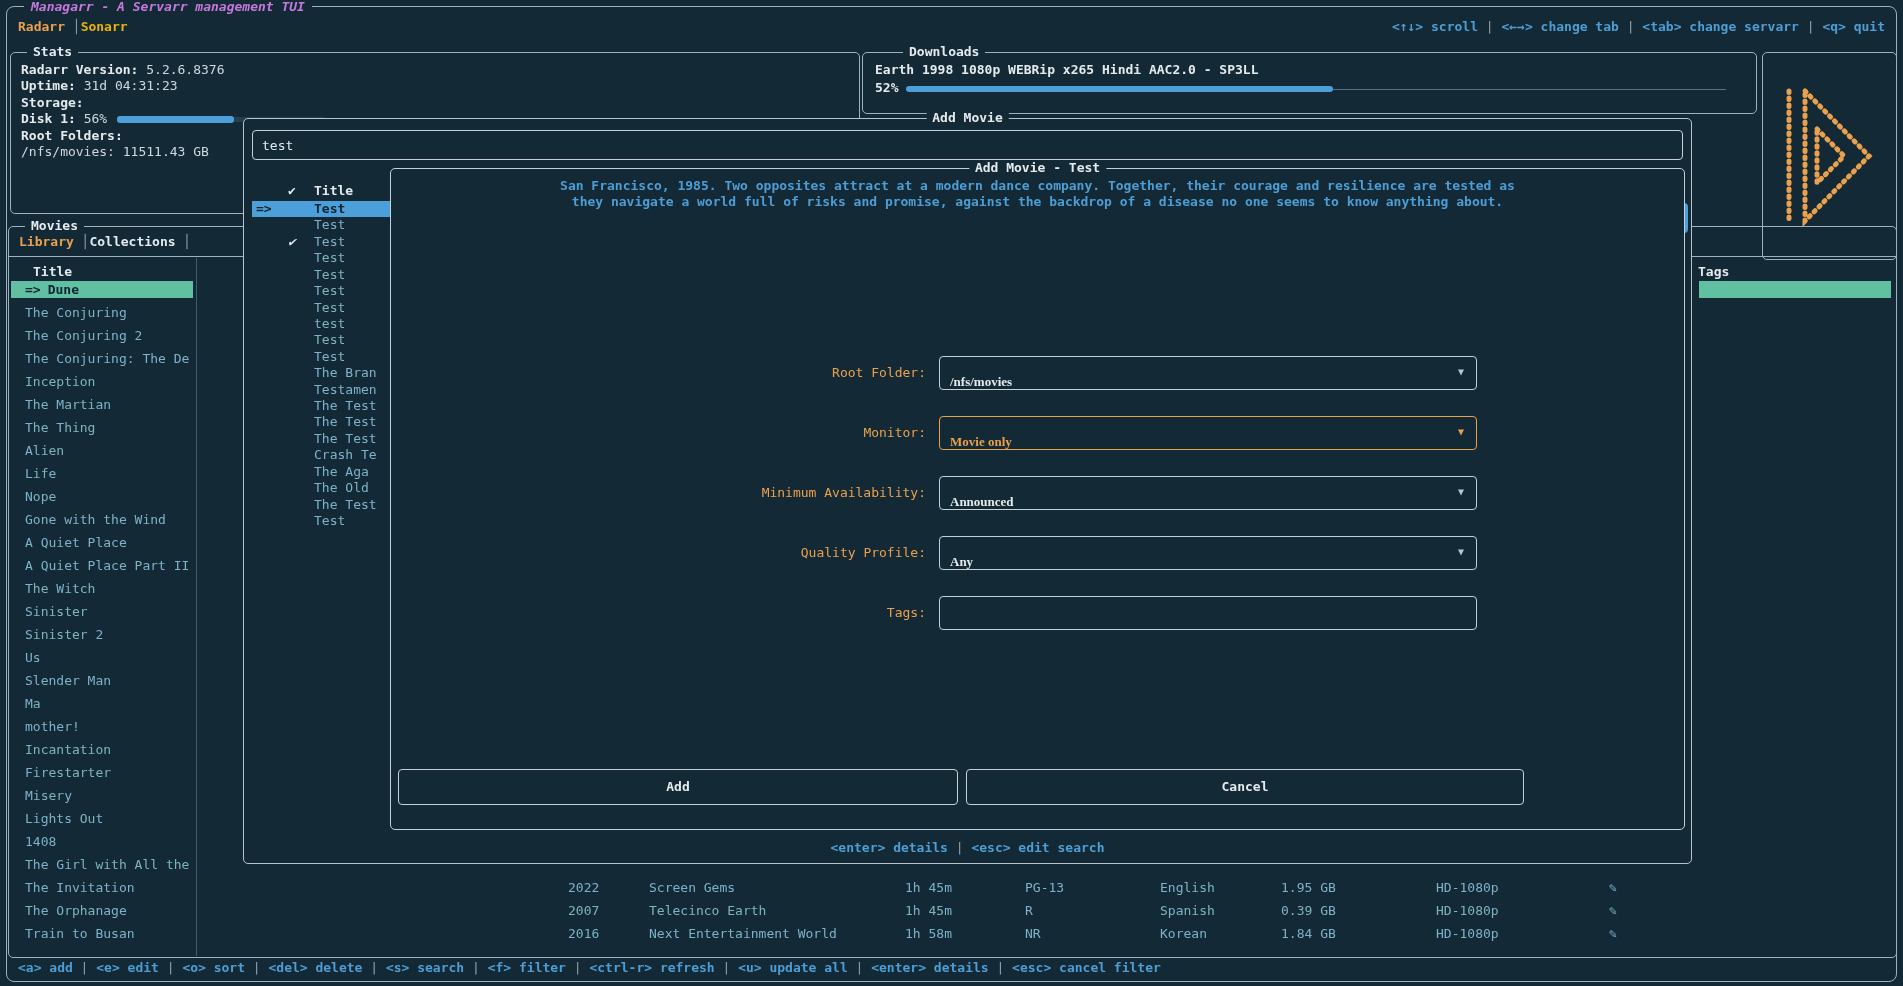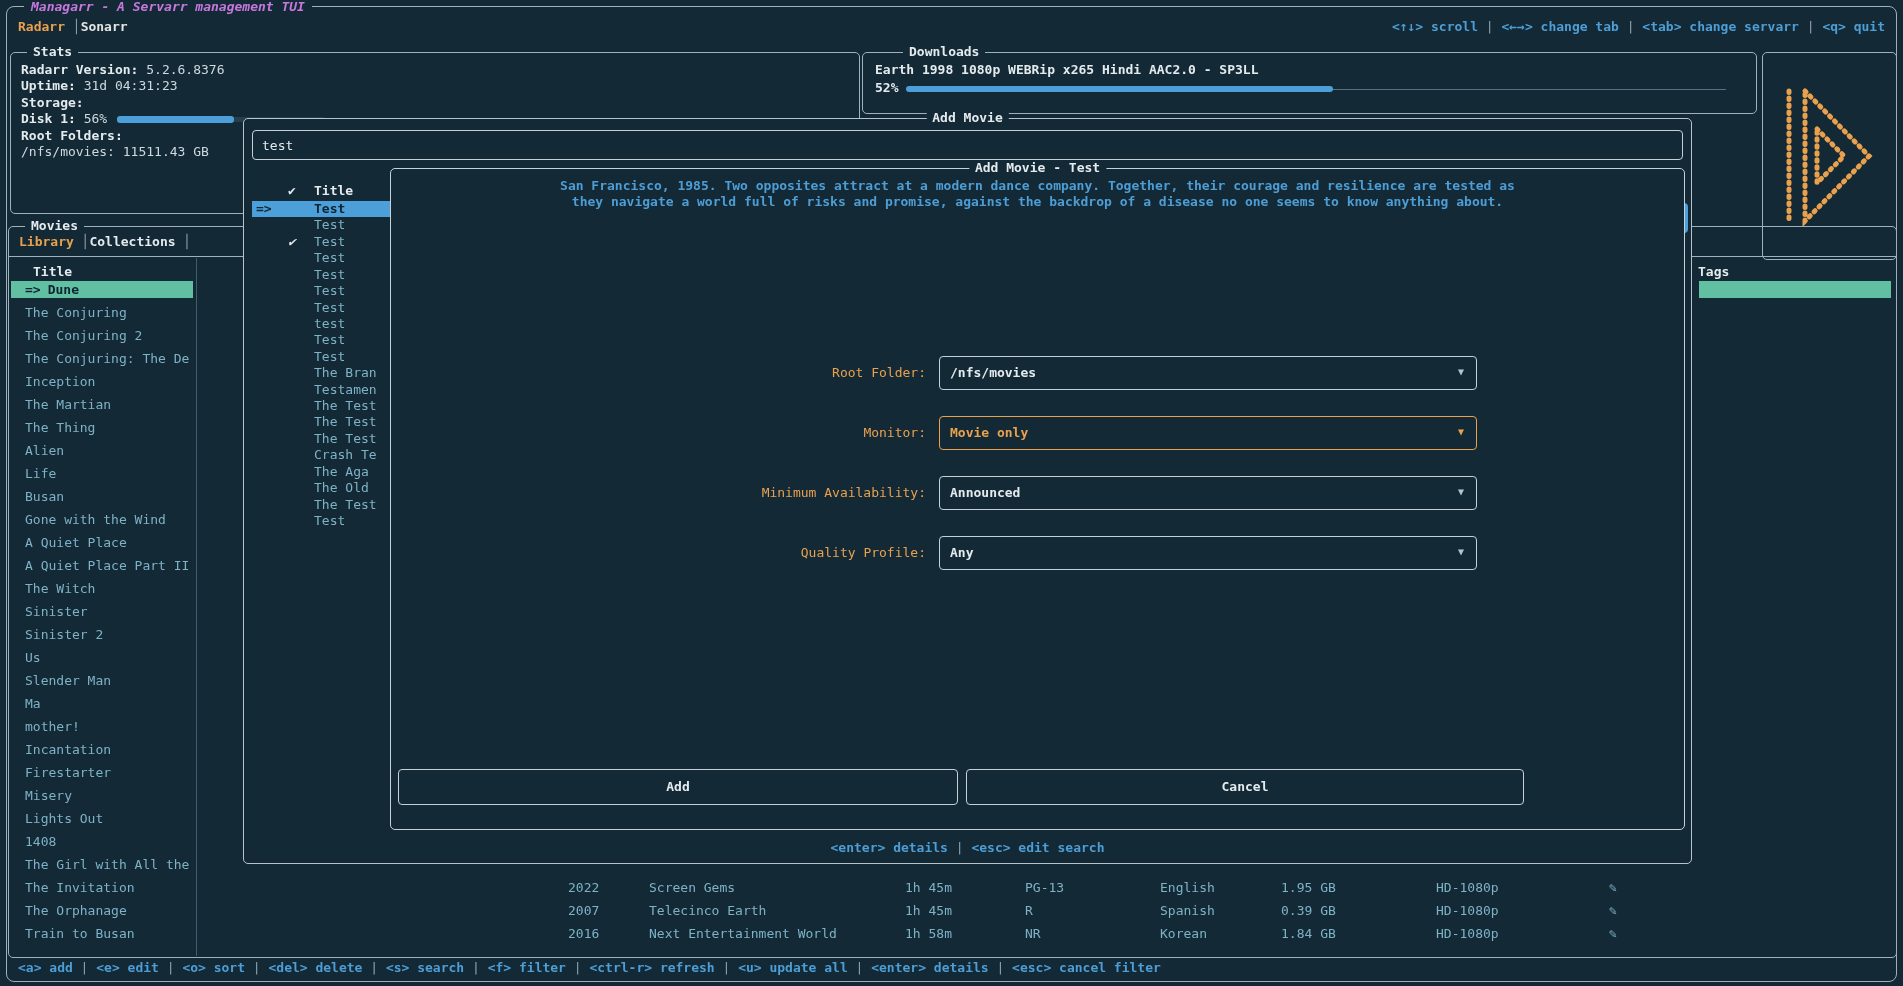--- a/index.html
+++ b/index.html
@@ -3,21 +3,21 @@
 <meta charset="utf-8">
 <style>
   html,body{margin:0;padding:0;background:#0b1820;}
   .screen{position:relative;width:1903px;height:986px;background:#142936;
     font-family:"DejaVu Sans Mono",monospace;font-size:13px;color:#e4ebee;overflow:hidden;}
   .b{font-weight:bold;}
   .outer{position:absolute;left:6px;top:6px;right:6px;bottom:4px;border:1px solid #9fb2bb;border-radius:8px;}
   .apptitle{position:absolute;left:24px;top:-1px;background:#142936;padding:0 7px;
     color:#c678dd;font-weight:bold;font-style:italic;white-space:nowrap;}
   .apptabs{position:absolute;left:18px;top:19px;white-space:nowrap;}
-  .apptab{font-weight:bold;color:#e5e5e5;}
+  .apptab{font-weight:bold;color:#eab308;}
   .apptab.active{color:#e9a14e;}
   .apptab:not(:last-of-type)::after{content:" \2502 ";color:#8da2ad;font-weight:normal;}
   .tophelp{position:absolute;right:18px;top:19px;color:#4d9ed6;font-weight:bold;white-space:nowrap;}
   .hseg:not(:last-of-type)::after{content:" | ";color:#8da2ad;font-weight:normal;}
 
   .panel{position:absolute;border:1px solid #9fb2bb;border-radius:5px;background:transparent;}
   .ptitle{position:absolute;top:-9px;left:16px;background:#142936;padding:0 6px;font-weight:bold;white-space:nowrap;}
   .ptitle.center{left:50%;transform:translateX(-50%);}
 
   
@@ -85,21 +85,21 @@
 
   
   .modal{left:390px;top:168px;width:1293px;height:660px;background:#142936;z-index:6;border-color:#c6d1d7;}
   .desc{position:absolute;top:9px;left:10px;right:10px;text-align:center;color:#4d9ed6;font-weight:bold;line-height:16.4px;}
   .fields{position:absolute;top:187px;left:0;right:0;}
   .frow{position:relative;height:34px;margin-bottom:26px;}
   .flabel{position:absolute;right:758px;top:9px;color:#e9a14e;white-space:nowrap;}
   .fbox{position:absolute;left:548px;top:0;width:538px;height:34px;box-sizing:border-box;
     border:1px solid #c6d1d7;border-radius:4px;cursor:pointer;}
   .fbox.hl{border-color:#e9a14e;}
-  .fval{position:absolute;left:10px;top:8px;color:#e4ebee;}
+  .fval{position:absolute;left:10px;top:17px;color:#e4ebee;font-family:Liberation Serif, serif;}
   .fbox.hl .fval{color:#e9a14e;}
   .farrow{position:absolute;right:12px;top:9px;font-style:normal;font-size:10px;color:#b7c4cc;}
   .fbox.hl .farrow{color:#e9a14e;}
   .btnrow{position:absolute;top:600px;left:7px;right:7px;height:36px;}
   .btn{position:absolute;top:0;height:36px;box-sizing:border-box;border:1px solid #c6d1d7;border-radius:4px;
     text-align:center;line-height:33px;font-weight:bold;color:#e4ebee;cursor:pointer;}
   .badd{left:0;width:560px;}
   .bcancel{left:568px;width:558px;}
 
   .bottomhelp{position:absolute;left:18px;top:960px;color:#4d9ed6;font-weight:bold;white-space:nowrap;}
@@ -267,21 +267,21 @@
           <span class="cell cruntime"></span>
           <span class="cell crating"></span>
           <span class="cell clang"></span>
           <span class="cell csize"></span>
           <span class="cell cquality"></span>
 
           <span class="cell ctags"></span>
         </div>
 
         <div class="mrow">
-          <span class="cell ctitle"><span>Busan</span></span>
+          <span class="cell ctitle"><span>Nope</span></span>
           <span class="cell cyear"></span>
           <span class="cell cstudio"></span>
           <span class="cell cruntime"></span>
           <span class="cell crating"></span>
           <span class="cell clang"></span>
           <span class="cell csize"></span>
           <span class="cell cquality"></span>
 
           <span class="cell ctags"></span>
         </div>
@@ -707,20 +707,27 @@
         </div>
 
         <div class="frow">
           <span class="flabel">Quality Profile:</span>
           <div class="fbox">
             <b class="fval">Any</b>
             <i class="farrow">▼</i>
           </div>
         </div>
 
+        <div class="frow">
+          <span class="flabel">Tags:</span>
+          <div class="fbox">
+            <b class="fval"></b>
+
+          </div>
+        </div>
 
     </div>
     <div class="btnrow">
       <div class="btn badd">Add</div>
       <div class="btn bcancel">Cancel</div>
     </div>
   </div>
 
   <div class="bottomhelp">
     <span class="hseg">&lt;a&gt; add</span><span class="hseg">&lt;e&gt; edit</span><span class="hseg">&lt;o&gt; sort</span><span class="hseg">&lt;del&gt; delete</span><span class="hseg">&lt;s&gt; search</span><span class="hseg">&lt;f&gt; filter</span><span class="hseg">&lt;ctrl-r&gt; refresh</span><span class="hseg">&lt;u&gt; update all</span><span class="hseg">&lt;enter&gt; details</span><span class="hseg">&lt;esc&gt; cancel filter</span>

